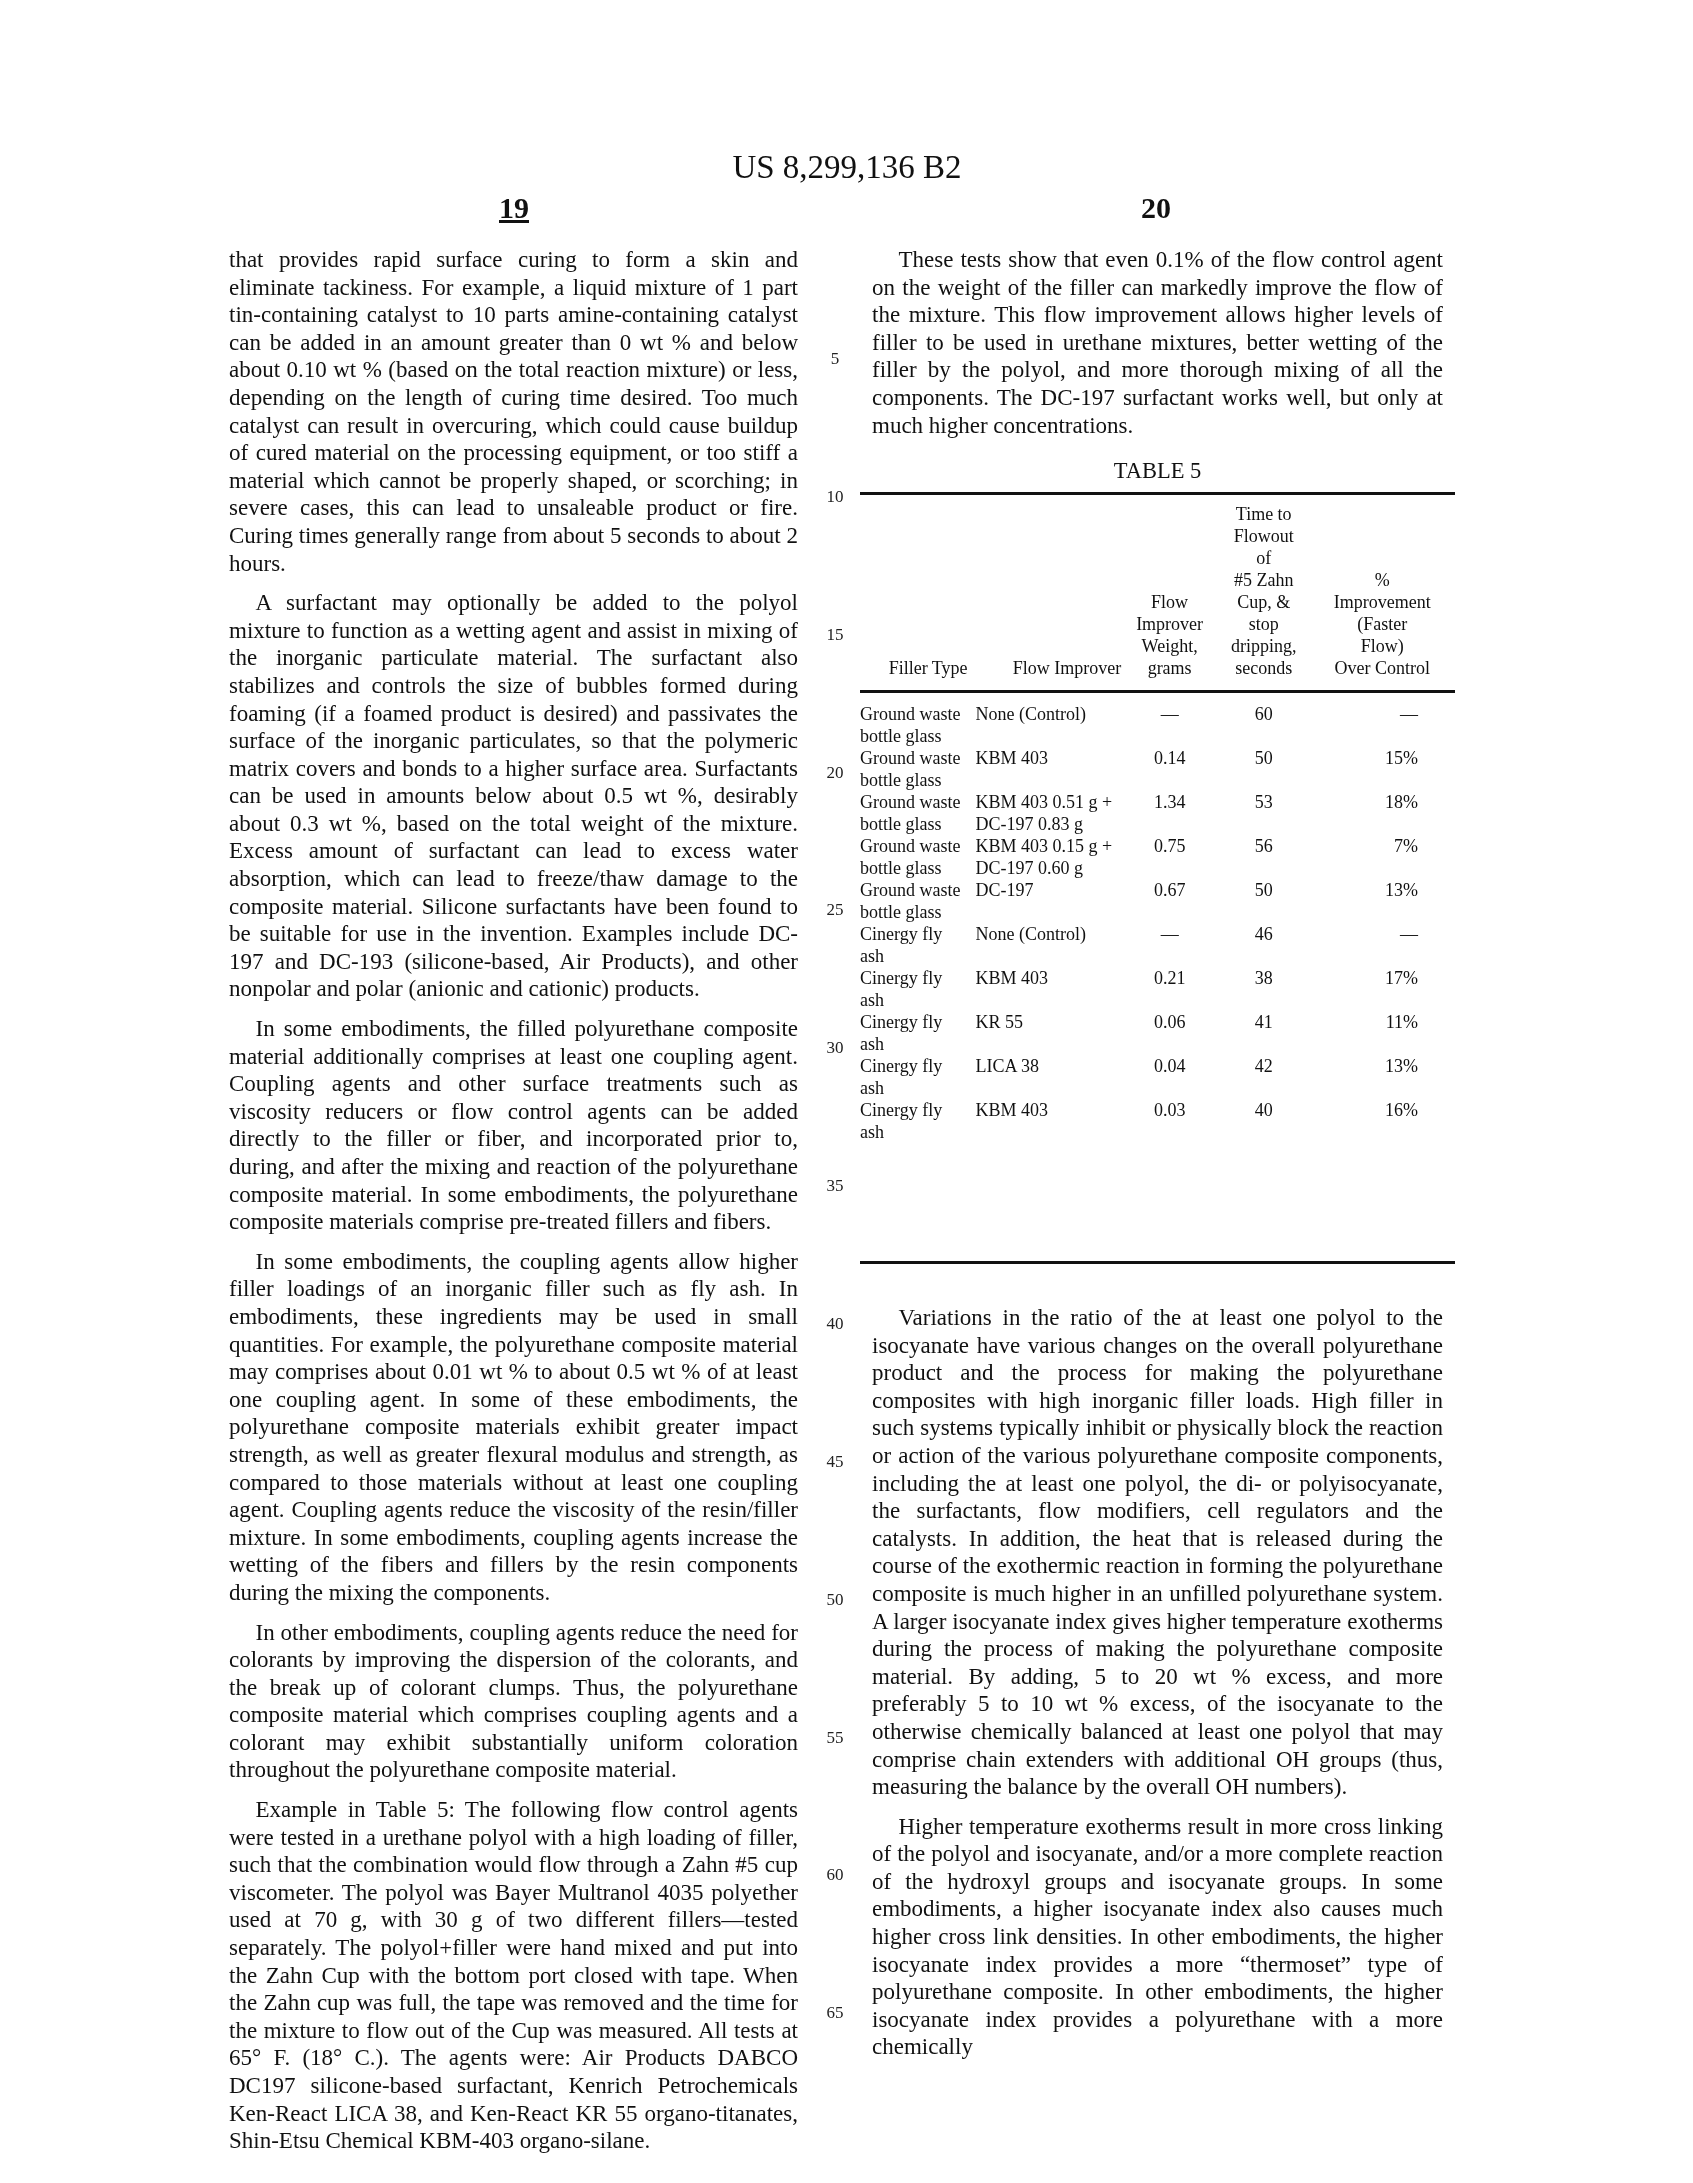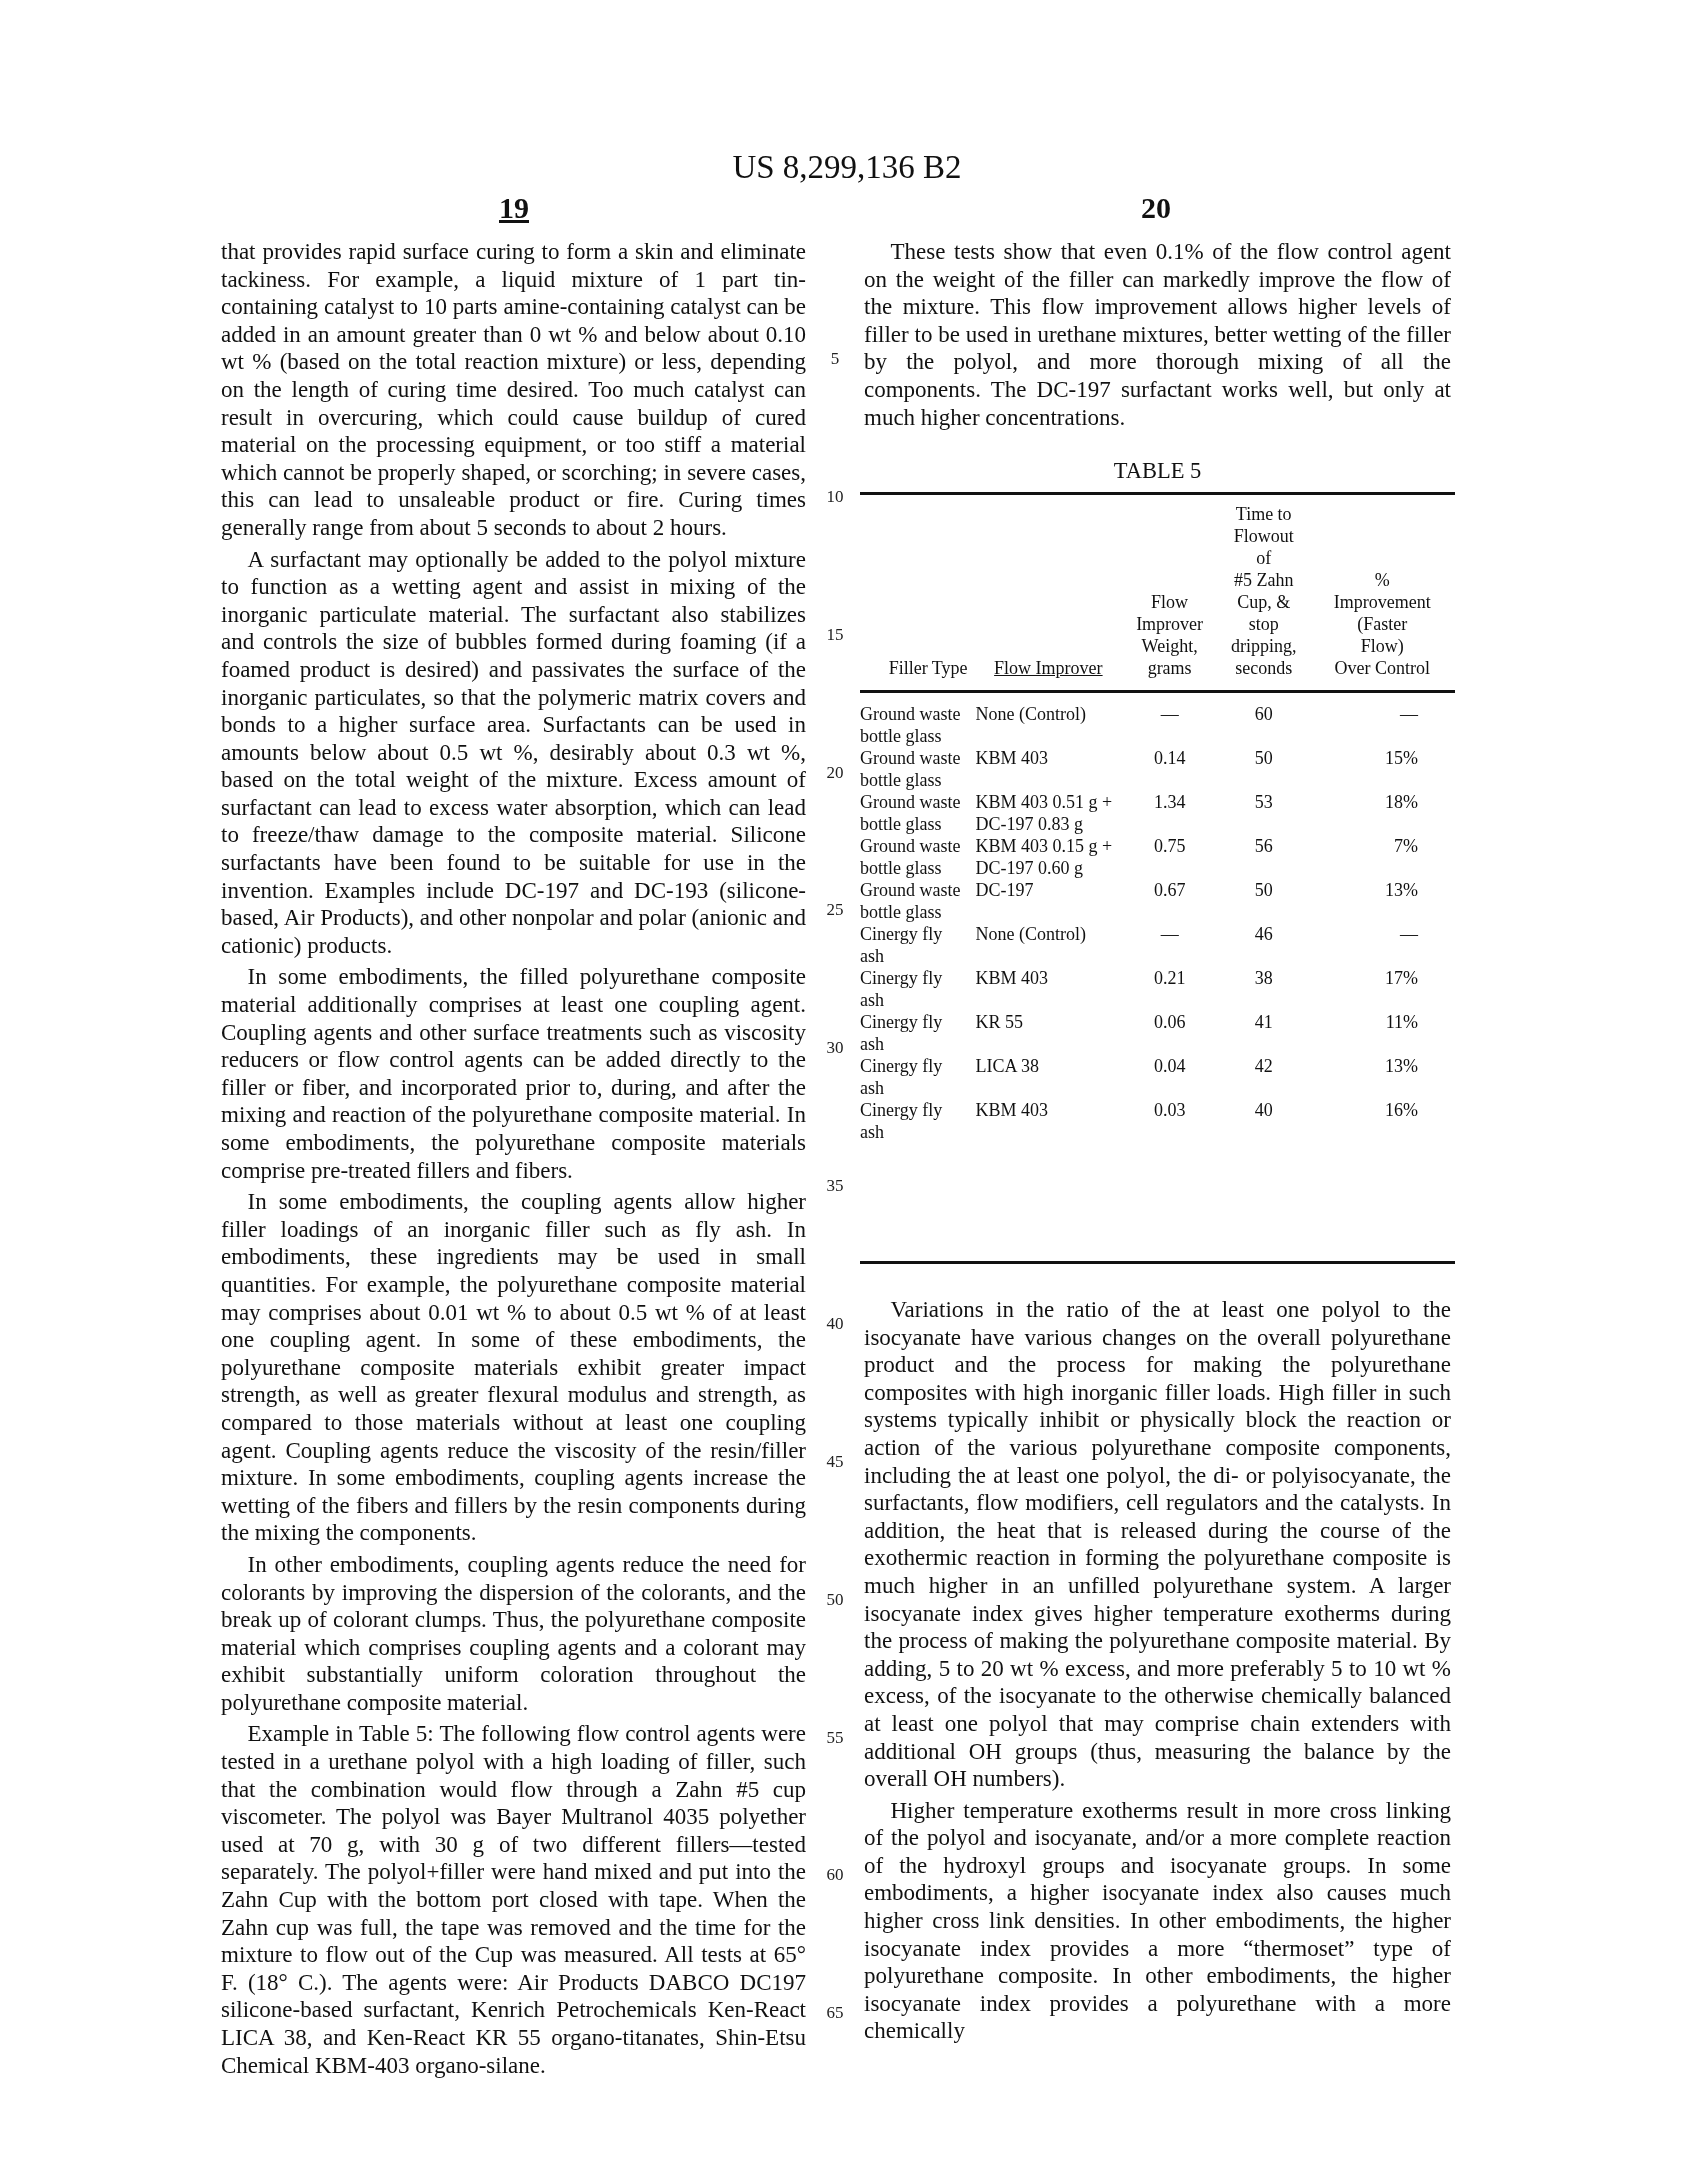--- a/index.html
+++ b/index.html
@@ -7,21 +7,21 @@
          font-family:"Liberation Serif", "DejaVu Serif", serif; color:#111; }
   .abs { position:absolute; }
   #patent-number { left:0; width:1694px; top:147px; text-align:center; font-size:33px; line-height:40px; }
   .colnum { top:189px; width:132px; text-align:center; font-size:30px; font-weight:bold; line-height:37px; }
   #colnum-left { left:448px;text-decoration:underline; }
   #colnum-right { left:1090px; }
   .column { font-size:23px; line-height:27.6px; text-align:justify; }
   #left-col { left:217px; top:234px; width:593px; }
   #right-col-top { left:860px; top:234px; width:595px; }
   #right-col-bottom { left:860px; top:1292px; width:595px; }
-  .column p { margin:4px; text-indent:0; }
+  .column p { margin:12px; text-indent:0; }
   .column p.ind { text-indent:26.5px; }
   .column p.heading { text-indent:0; text-align:left; }
   .linenum { font-size:17px; line-height:20px; width:40px; text-align:center; color:#222; }
   
   #table-title { left:860px; width:595px; top:458px; text-align:center; font-size:22.5px; line-height:26.5px; }
   .rule { left:860px; width:595px; height:3.3px; background:#111; }
   #rule-top { top:492px; }
   #rule-head { top:690px; }
   #rule-bottom { top:1261px; }
   #data-table { left:860px; top:503px; width:595px; border-collapse:collapse; font-size:18px; line-height:22px; }
@@ -59,21 +59,21 @@
 <div id="rule-top" class="abs rule"></div>
 <div id="rule-head" class="abs rule"></div>
 <div id="rule-bottom" class="abs rule"></div>
 
 <table id="data-table" class="abs">
   <thead>
     <tr>
       <th class="c-filler" style="text-align:right;">
           <div>Filler Type</div>
         </th>
-      <th class="c-improver" style="text-align:center;text-decoration:underline;">
+      <th class="c-improver" style="text-align:right;">
           <div>Flow Improver</div>
         </th>
       <th class="c-weight">
           <div>Flow</div>
           <div>Improver</div>
           <div>Weight,</div>
           <div>grams</div>
         </th>
       <th class="c-time">
           <div>Time to</div>

